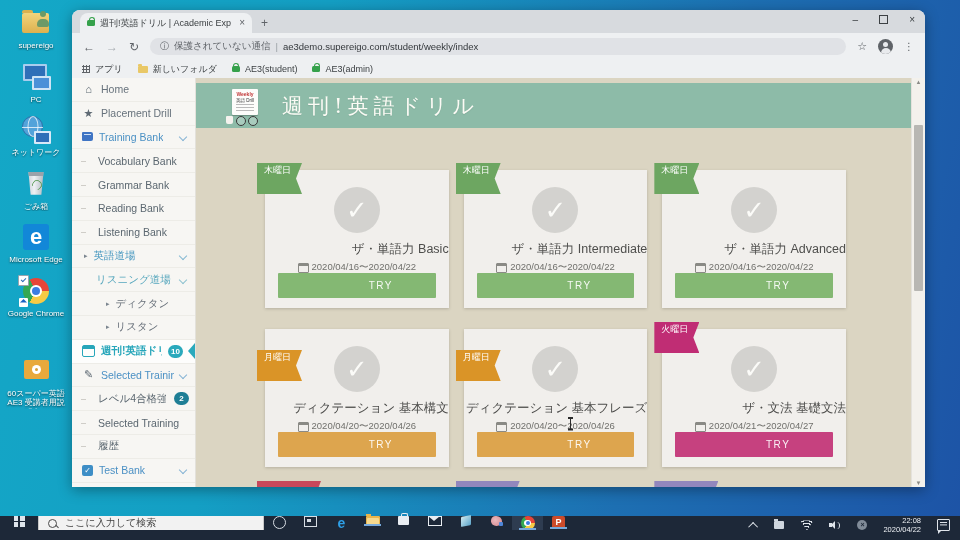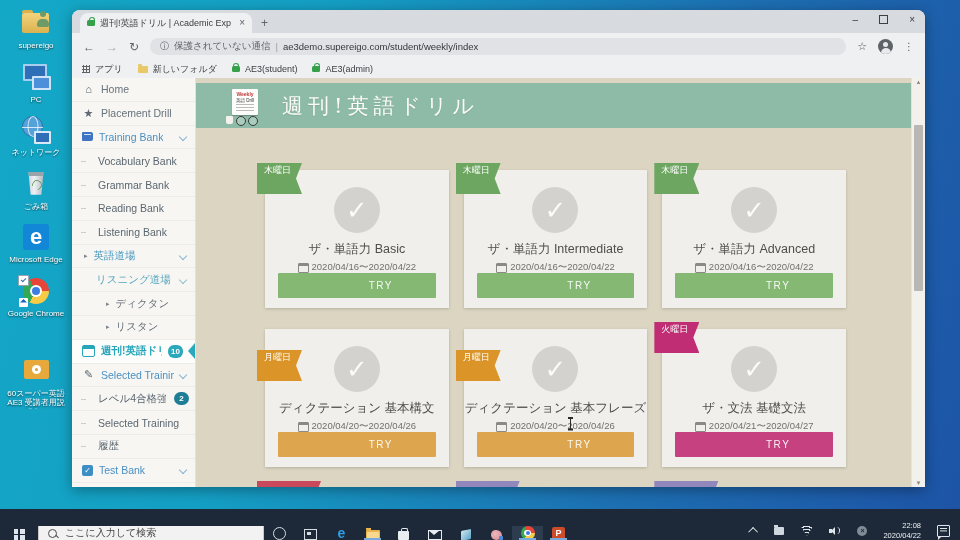--- a/index.html
+++ b/index.html
@@ -91,21 +91,21 @@
   .bullet{font-size:7px;color:#7c8690;flex:none;}
   .chev{width:5px;height:5px;border-right:1.4px solid currentColor;border-bottom:1.4px solid currentColor;transform:rotate(45deg);margin-left:auto;margin-right:3px;opacity:.65;flex:none;}
   .srow.active{background:#fdfdfc;color:#27a6ba;font-weight:bold;}
   .i-book{width:11px;height:9px;background:#3f74c4;border-radius:1px 2px 2px 1px;position:relative;flex:none;}
   .i-book::before{content:"";position:absolute;left:2px;top:2px;right:2px;height:1px;background:#cfe0f4;}
   .i-cal{width:11px;height:10px;border:1.3px solid currentColor;border-radius:2px;position:relative;flex:none;}
   .i-cal::before{content:"";position:absolute;left:0;right:0;top:0;height:3px;background:currentColor;}
   .i-checkbox{width:11px;height:11px;background:#3e8ec6;border-radius:2px;color:#fff;font-size:8px;line-height:11px;text-align:center;flex:none;}
   .badge{margin-left:auto;min-width:13px;height:13px;border-radius:7px;background:#2aa9bc;color:#fff;font-size:8px;font-weight:bold;line-height:13px;text-align:center;padding:0 1px;flex:none;}
   .badge.dark{background:#1e7e95;margin-left:2px;}
-  .srow.active .badge{margin-right:6px;border-radius:6px;}
+  .srow.active .badge{margin-right:6px;}
   .act-arrow{position:absolute;right:0;top:50%;transform:translateY(-50%);width:0;height:0;border-top:8px solid transparent;border-bottom:8px solid transparent;border-right:7px solid #2aa9bc;}
   .trunc{flex:1 1 auto;white-space:nowrap;overflow:hidden;}
 
   .main{flex:1;position:relative;padding-top:5px;overflow:hidden;}
   .banner{height:45px;margin-right:13px;background:#8dbba8;display:flex;align-items:center;padding-left:30px;}
   .logo{position:relative;width:40px;height:38px;flex:none;}
   .paper{position:absolute;left:6px;top:2px;width:26px;height:26px;background:#fdfdfb;border-radius:1px;box-shadow:0 1px 1px rgba(0,0,0,.25);text-align:center;}
   .lg1{font-size:5px;font-weight:bold;color:#c23b3b;line-height:7px;margin-top:2px;}
   .lg2{font-size:4.5px;color:#333;line-height:5px;}
   .paper::after{content:"";position:absolute;left:4px;bottom:4px;width:18px;height:7px;background:repeating-linear-gradient(#bbb 0 1px,transparent 1px 3px);}
@@ -113,42 +113,42 @@
   .glasses::before,.glasses::after{content:"";position:absolute;top:0;width:8px;height:8px;border:1.6px solid #3a3a3a;border-radius:50%;background:rgba(255,255,255,.25);}
   .glasses::before{left:0;} .glasses::after{right:2px;}
   .mug{position:absolute;left:0;bottom:1px;width:7px;height:8px;background:#f4f2ee;border-radius:1px 1px 2px 2px;}
   .btitle{margin-left:16px;font-family:"DejaVu Serif","Liberation Serif",serif;font-size:21px;color:#fcfbf5;letter-spacing:5px;text-shadow:0 1px 1px rgba(0,0,0,.08);}
 
   .cards{padding:35px 79px 0 69px;display:grid;grid-template-columns:repeat(3,1fr);column-gap:15px;row-gap:14px;grid-auto-rows:145px;}
   .cell{position:relative;}
   .ribbon{position:absolute;top:0;left:-8px;height:15px;line-height:15px;padding:0 11px 16px 7px;color:#fff;font-size:9px;white-space:nowrap;clip-path:polygon(0 0,100% 0,calc(100% - 6px) 50%,100% 100%,0 100%);z-index:2;}
   .card{position:absolute;top:7px;left:0;right:0;height:138px;background:#f1efec;box-shadow:0 1px 3px rgba(0,0,0,.18);}
   .ccheck{width:46px;height:46px;border-radius:50%;background:#d3d2cf;margin:17px auto 0;text-align:center;color:#fbfbf8;font-size:26px;line-height:46px;font-weight:bold;}
-  .ctitle{margin-top:8px;text-align:center;font-size:12.5px;color:#4e4e4c;white-space:nowrap;overflow:hidden;}
+  .ctitle{margin-top:8px;text-align:right;font-size:12.5px;color:#4e4e4c;white-space:nowrap;overflow:hidden;}
   .cdate{margin-top:3px;text-align:center;font-size:9.5px;color:#70706c;display:flex;justify-content:center;align-items:center;gap:3px;}
   .calico{width:9px;height:8px;border:1.2px solid #8a8a85;border-radius:1px;position:relative;flex:none;}
   .calico::before{content:"";position:absolute;left:0;right:0;top:0;height:2px;background:#8a8a85;}
   .try{position:absolute;bottom:10px;left:13px;right:13px;height:25px;line-height:25px;text-align:center;color:rgba(255,255,255,.92);font-size:10px;letter-spacing:1.5px;border-radius:1px;cursor:pointer;padding-left:48px;}
   .theme-green .ribbon{background:#6da661;} .theme-green .try{background:#84b873;}
   .theme-orange .ribbon{background:#da9427;margin-top:28px;} .theme-orange .try{background:#dda54e;}
   .theme-pink .ribbon{background:#c02d74;} .theme-pink .try{background:#c6417f;}
   .pr-red{background:#c9485b;width:46px;} .pr-purple{background:#9287bd;width:46px;}
 
   .sbar{position:absolute;top:0;right:0;bottom:0;width:13px;background:#f3f1ec;border-left:1px solid #e4e2dc;}
   .sbar .sup{position:absolute;top:1px;left:0;right:0;text-align:center;font-size:6px;color:#8a8a86;}
   .sbar .sdown{position:absolute;bottom:1px;left:0;right:0;text-align:center;font-size:6px;color:#8a8a86;}
   .sthumb{position:absolute;top:47px;left:2px;right:2px;height:166px;background:#b8b7b3;border-radius:1px;}
 
   
   .ibeam{position:absolute;left:567px;top:417px;width:7px;height:13px;z-index:50;}
   .ibeam::before{content:"";position:absolute;left:2.7px;top:1px;bottom:1px;width:1.5px;background:#2b2b2b;}
   .ibeam::after{content:"";position:absolute;left:1px;top:0;width:5px;height:1.5px;background:#2b2b2b;box-shadow:0 11.5px 0 #2b2b2b;}
 
   
-  .taskbar{position:absolute;left:0;right:0;bottom:0;height:31px;background:#1d2838;display:flex;align-items:flex-end;z-index:40;color:#dfe4ea;}
+  .taskbar{position:absolute;left:0;right:0;bottom:0;height:24px;background:#1d2838;display:flex;align-items:flex-start;z-index:40;color:#dfe4ea;}
   .tstart{width:38px;display:flex;align-items:center;justify-content:center;}
   .winlogo{width:11px;height:11px;display:grid;grid-template-columns:1fr 1fr;grid-template-rows:1fr 1fr;gap:1.4px;}
   .winlogo i{background:#dfe5ec;}
   .tsearch{width:206px;background:#f2f2f2;display:flex;align-items:center;gap:8px;padding:0 9px;color:#3f3f3f;font-size:10px;border:1px solid #c8c8c8;border-bottom:none;border-top:none;}
   .mag{width:7px;height:7px;border:1.4px solid #4c4c4c;border-radius:50%;position:relative;flex:none;}
   .mag::after{content:"";position:absolute;width:4px;height:1.4px;background:#4c4c4c;transform:rotate(45deg);right:-3px;bottom:-1px;}
   .tbi{width:31px;display:flex;align-items:center;justify-content:center;position:relative;}
   .tbi.run::after{content:"";position:absolute;bottom:0;left:7px;right:7px;height:2px;background:#76a9dc;}
   .tbi.on{background:#2e3c50;}
   .cortana{width:11px;height:11px;border:1.5px solid #d7dde4;border-radius:50%;}

